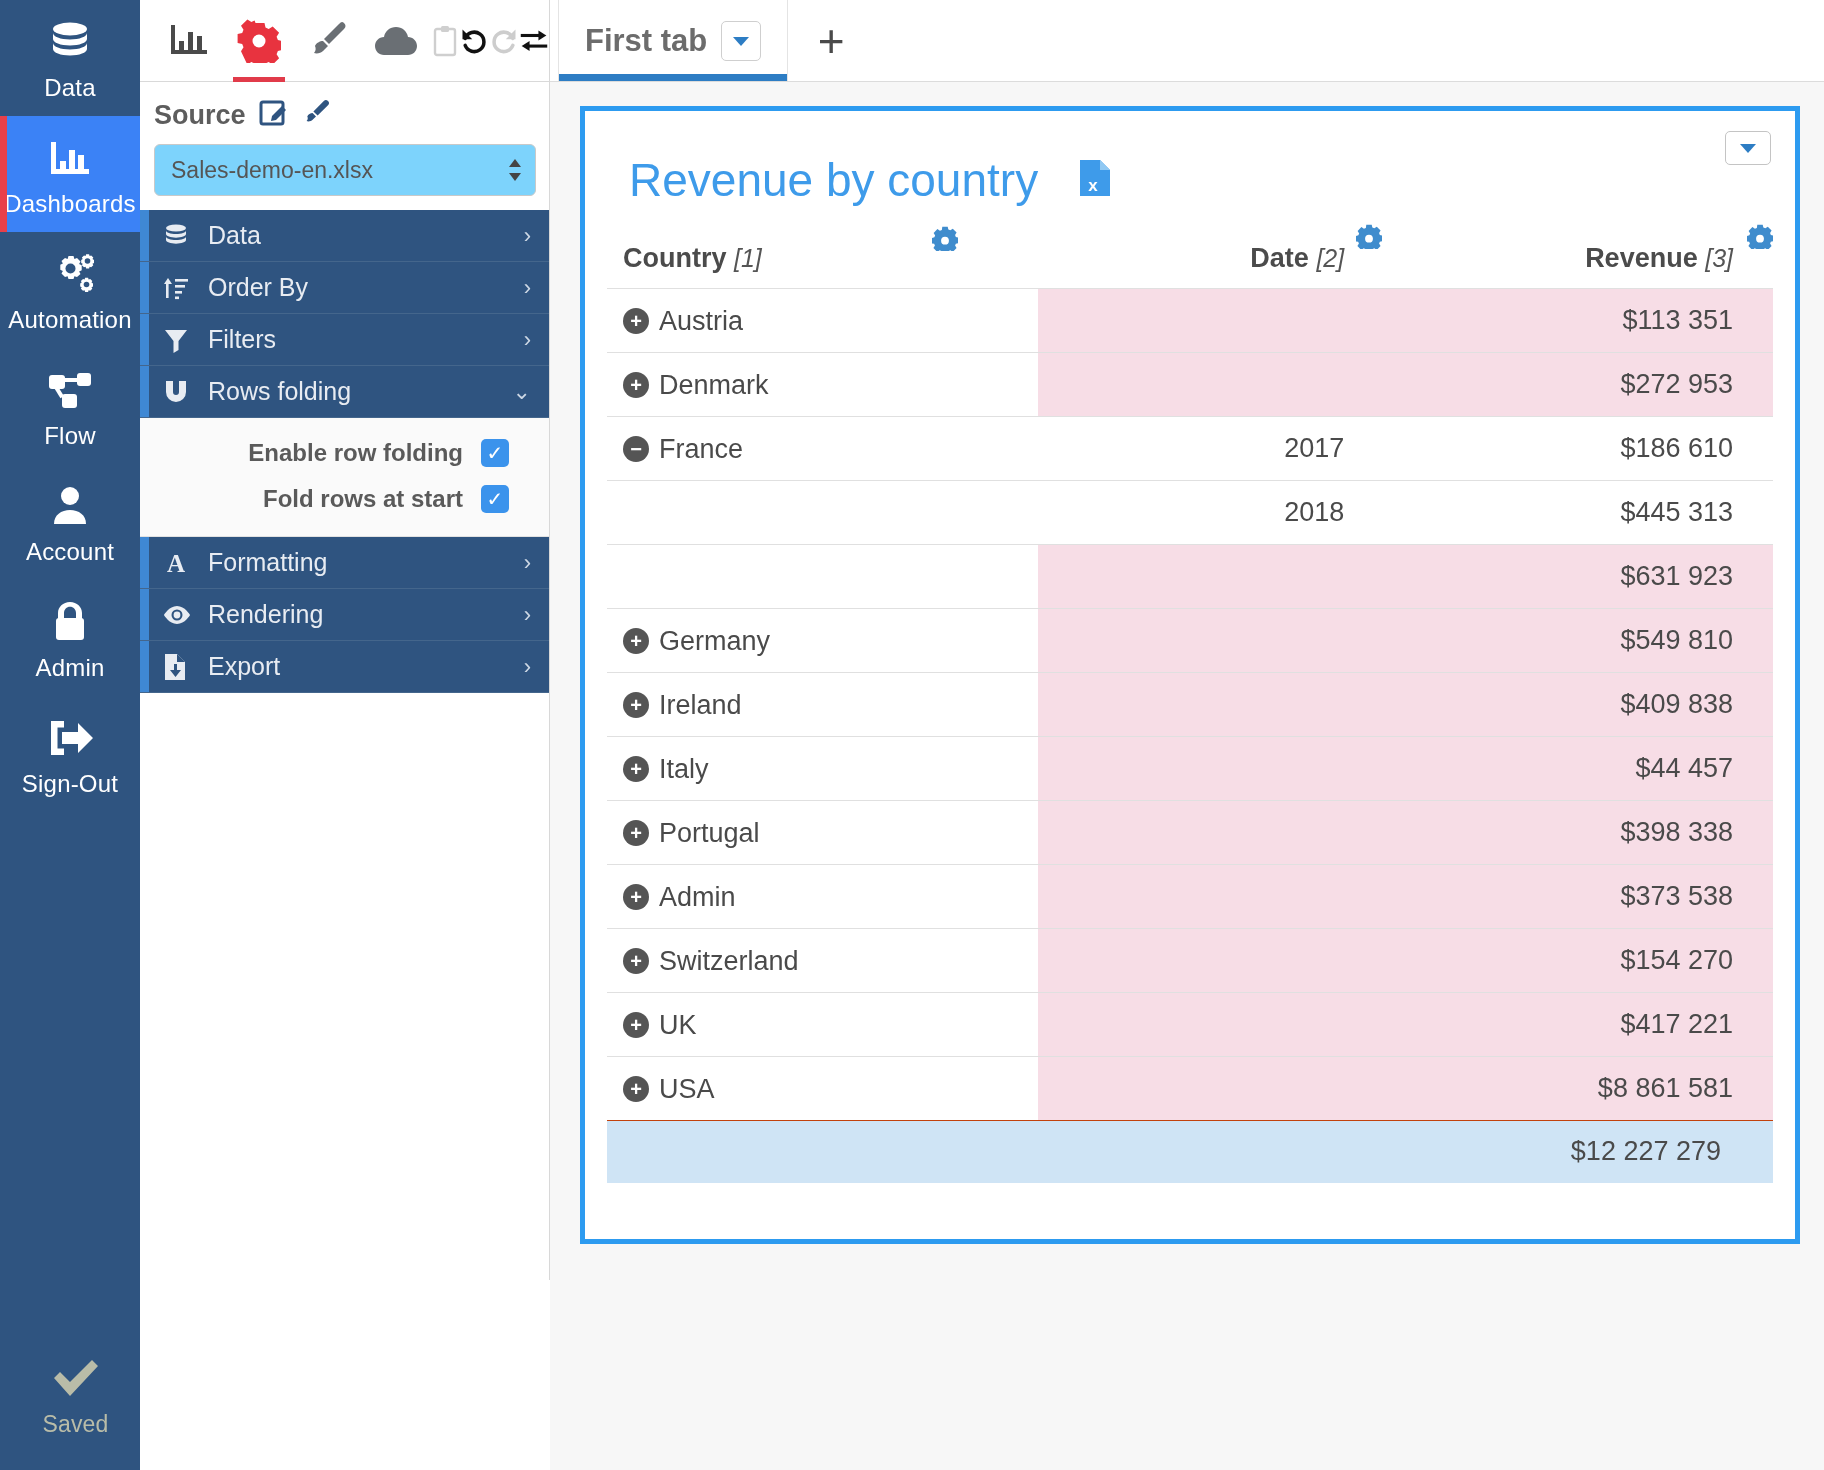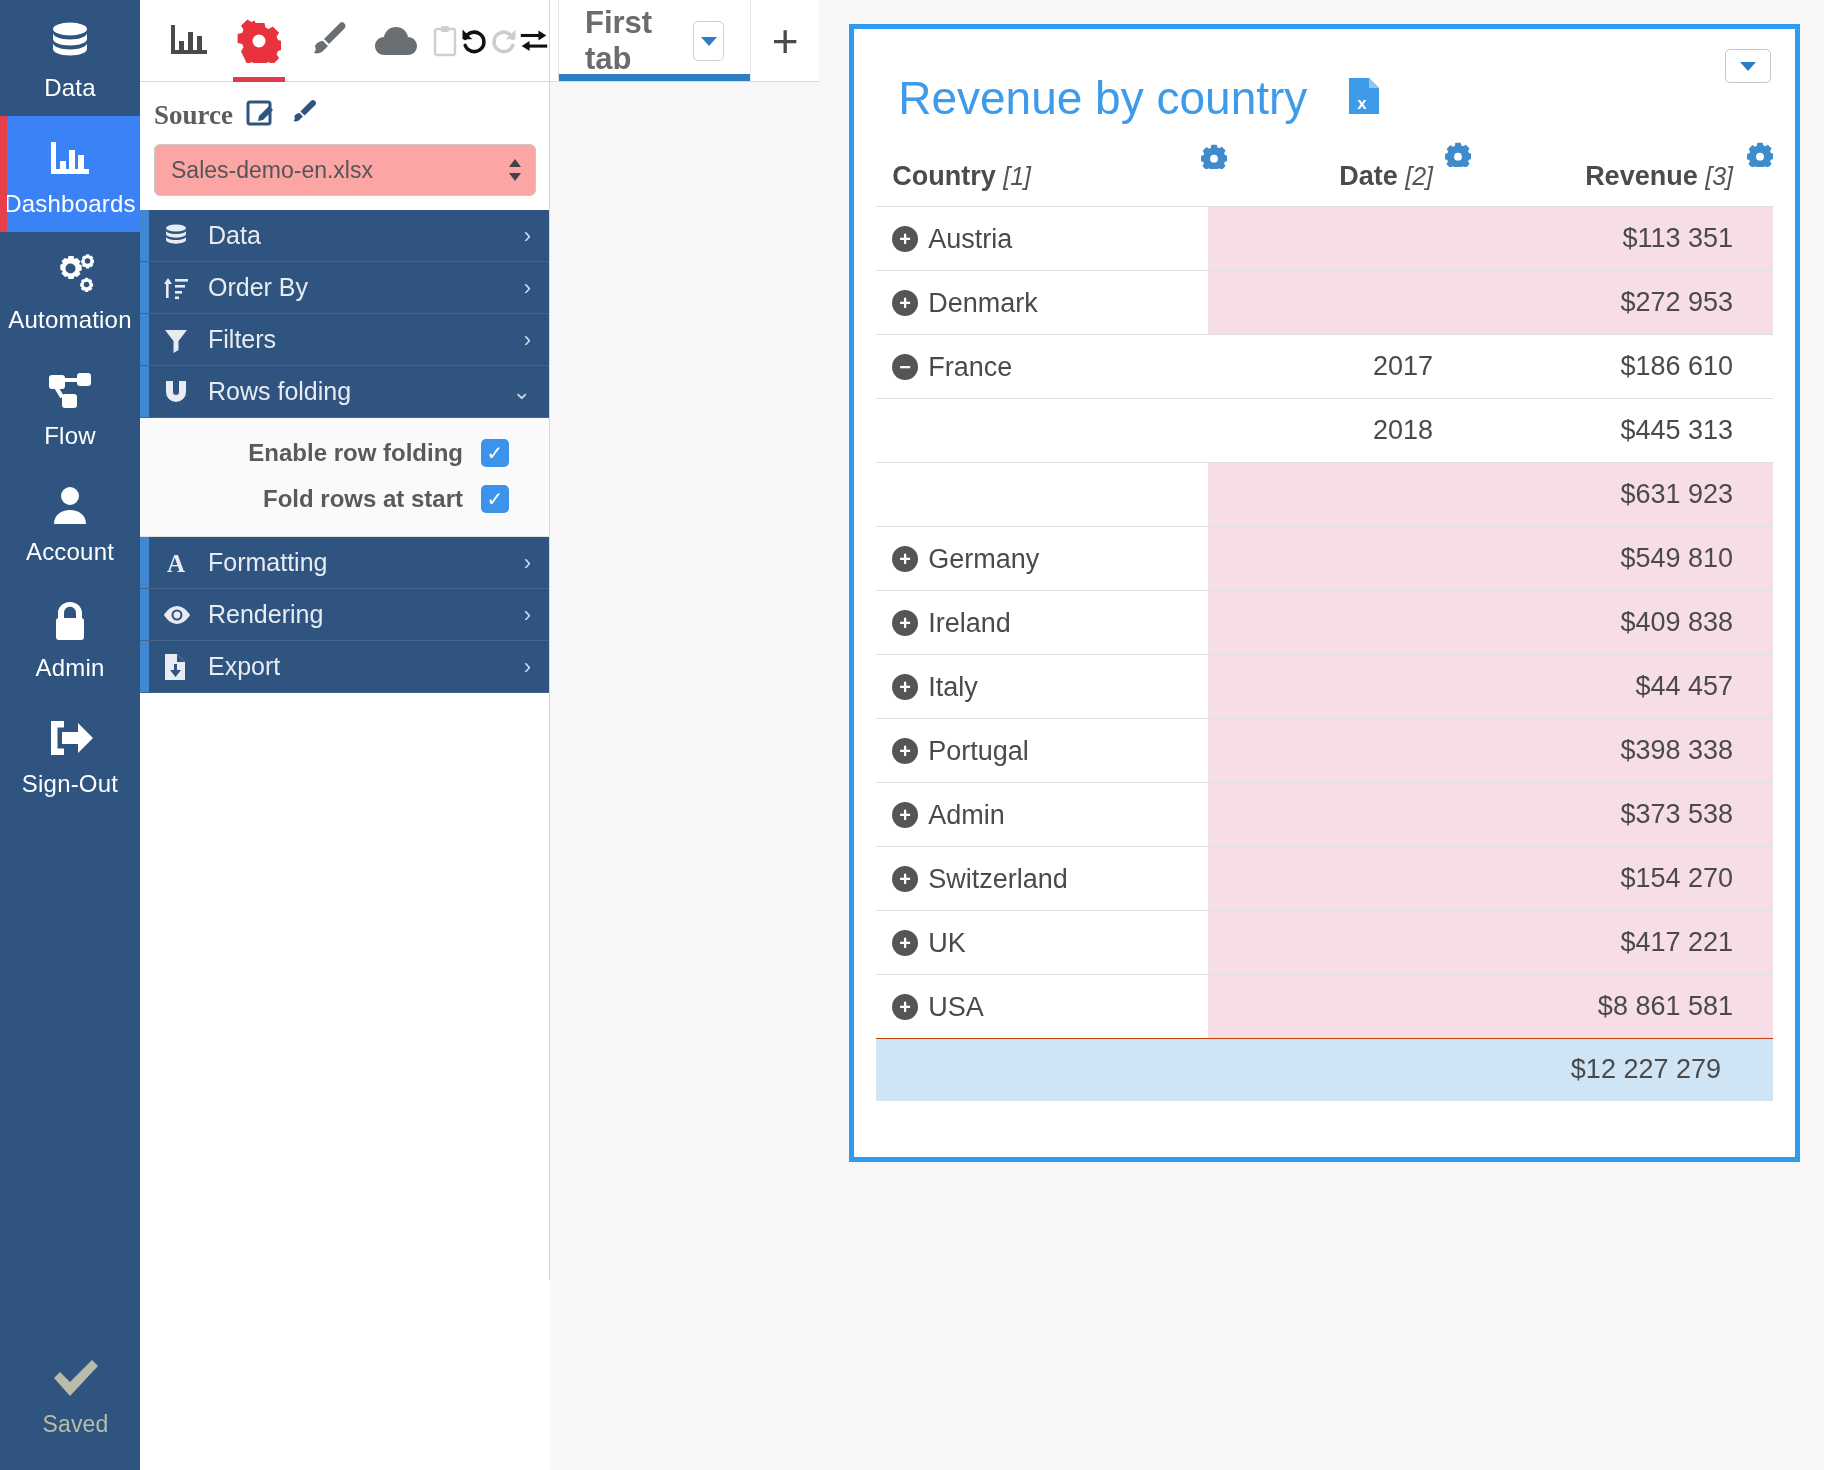--- a/index.html
+++ b/index.html
@@ -65,28 +65,27 @@
     cursor: pointer; position: relative;
   }
   .tb-btn.small { width: 30px; }
   .tb-btn.active::after {
     content: ""; position: absolute; bottom: -1px; left: 8px; right: 8px;
     height: 5px; background: #e13b4a;
   }
   .src-head {
     display: flex; align-items: center; gap: 12px;
     padding: 16px 0 8px 14px;
-    font-family: Liberation Serif, serif;
   }
   .src-title { font-size: 27px; font-weight: bold; color: #5d5d5d; }
   .src-select-wrap { padding: 4px 14px 14px 14px; }
   .src-select {
     width: 382px; height: 52px;
     border: 1px solid #c9c9c9; border-radius: 6px;
-    background: #fca5a5;
+    background: #7dd3fc;
     display: flex; align-items: center; justify-content: space-between;
     padding: 0 12px 0 16px;
     font-size: 23px; color: #555;
     cursor: pointer;
   }
   .spinner { display:flex; flex-direction:column; gap:4px; color:#444; }
 
   .menu {
     background: #2f5480;
     position: relative;
@@ -118,21 +117,21 @@
   .sub-lbl { font-size: 24px; font-weight: bold; color: #5a5a5a; }
   .chk {
     width: 28px; height: 28px; border-radius: 5px;
     background: #3b93ec; display:flex; align-items:center; justify-content:center;
     color:#fff; font-size: 20px; line-height:1; cursor:pointer;
   }
   .panel-fill { flex: 1 1 auto; background: #ffffff; }
 
   
   .main {
-    flex: 1 1 auto; display: flex; flex-direction: row;
+    flex: 1 1 auto; display: flex; flex-direction: column;
     background: #f7f7f7; height: 1470px; position: relative;
   }
   .tabbar {
     height: 82px; background: #ffffff;
     display: flex; align-items: stretch;
     border-bottom: 1px solid #dcdcdc;
     padding-left: 8px;
   }
   .tab {
     display: flex; align-items: center; gap: 14px;

